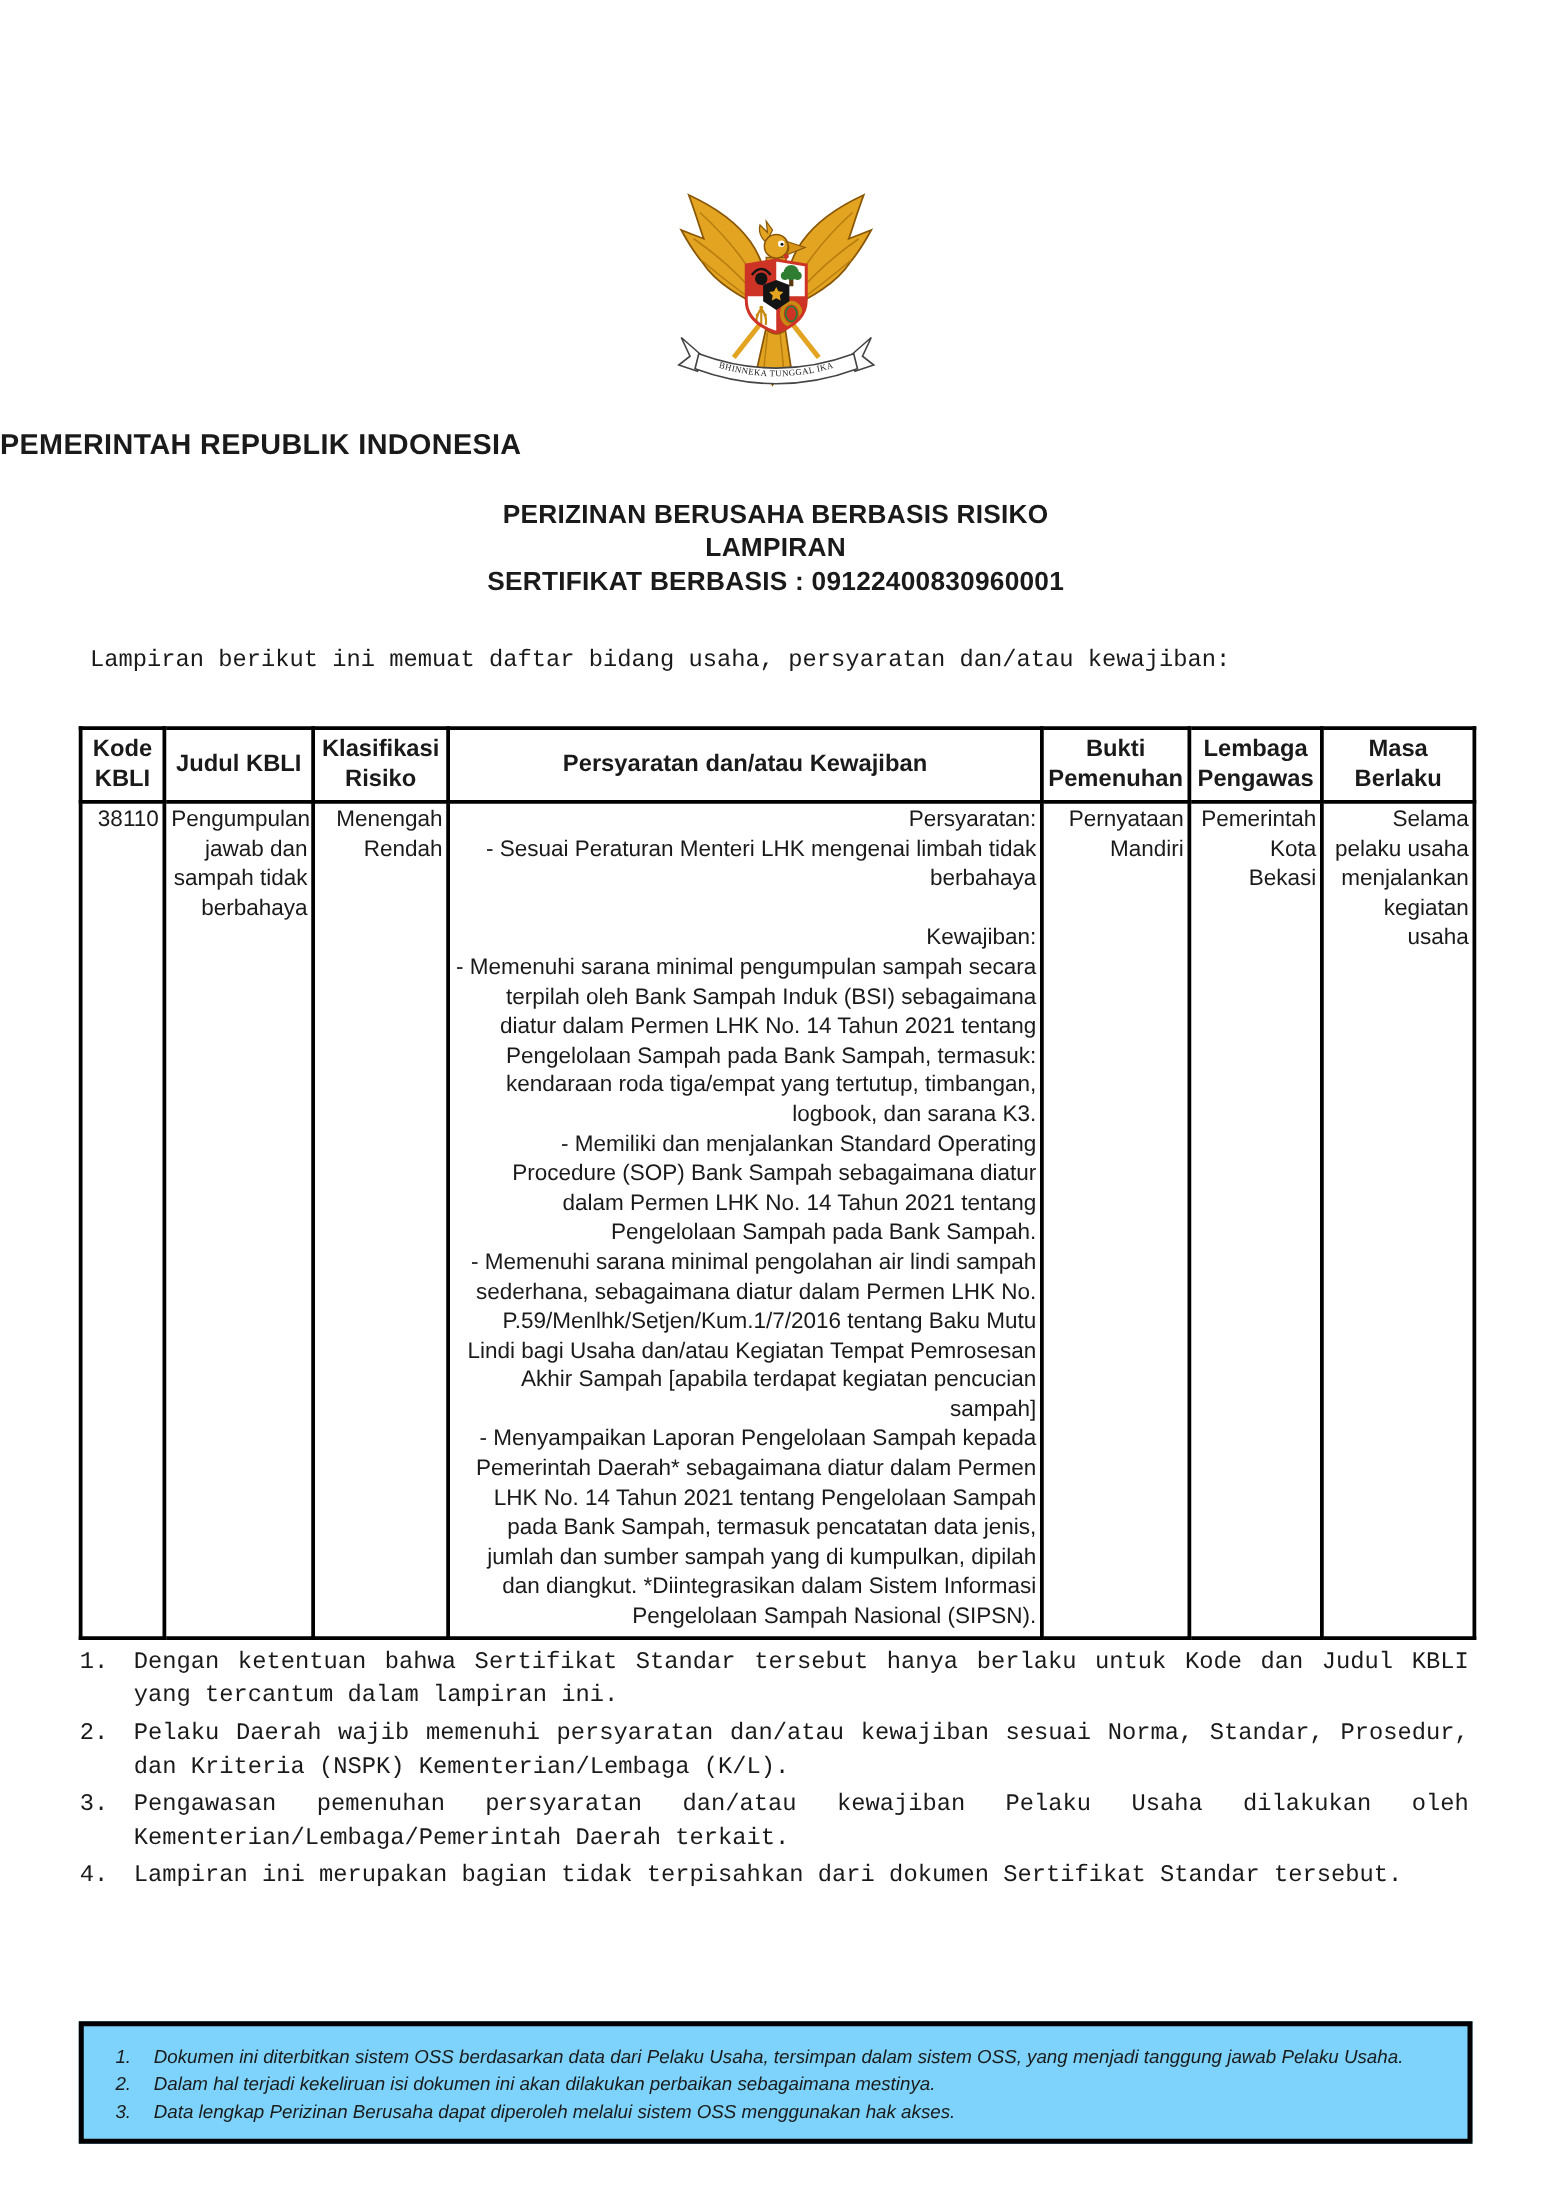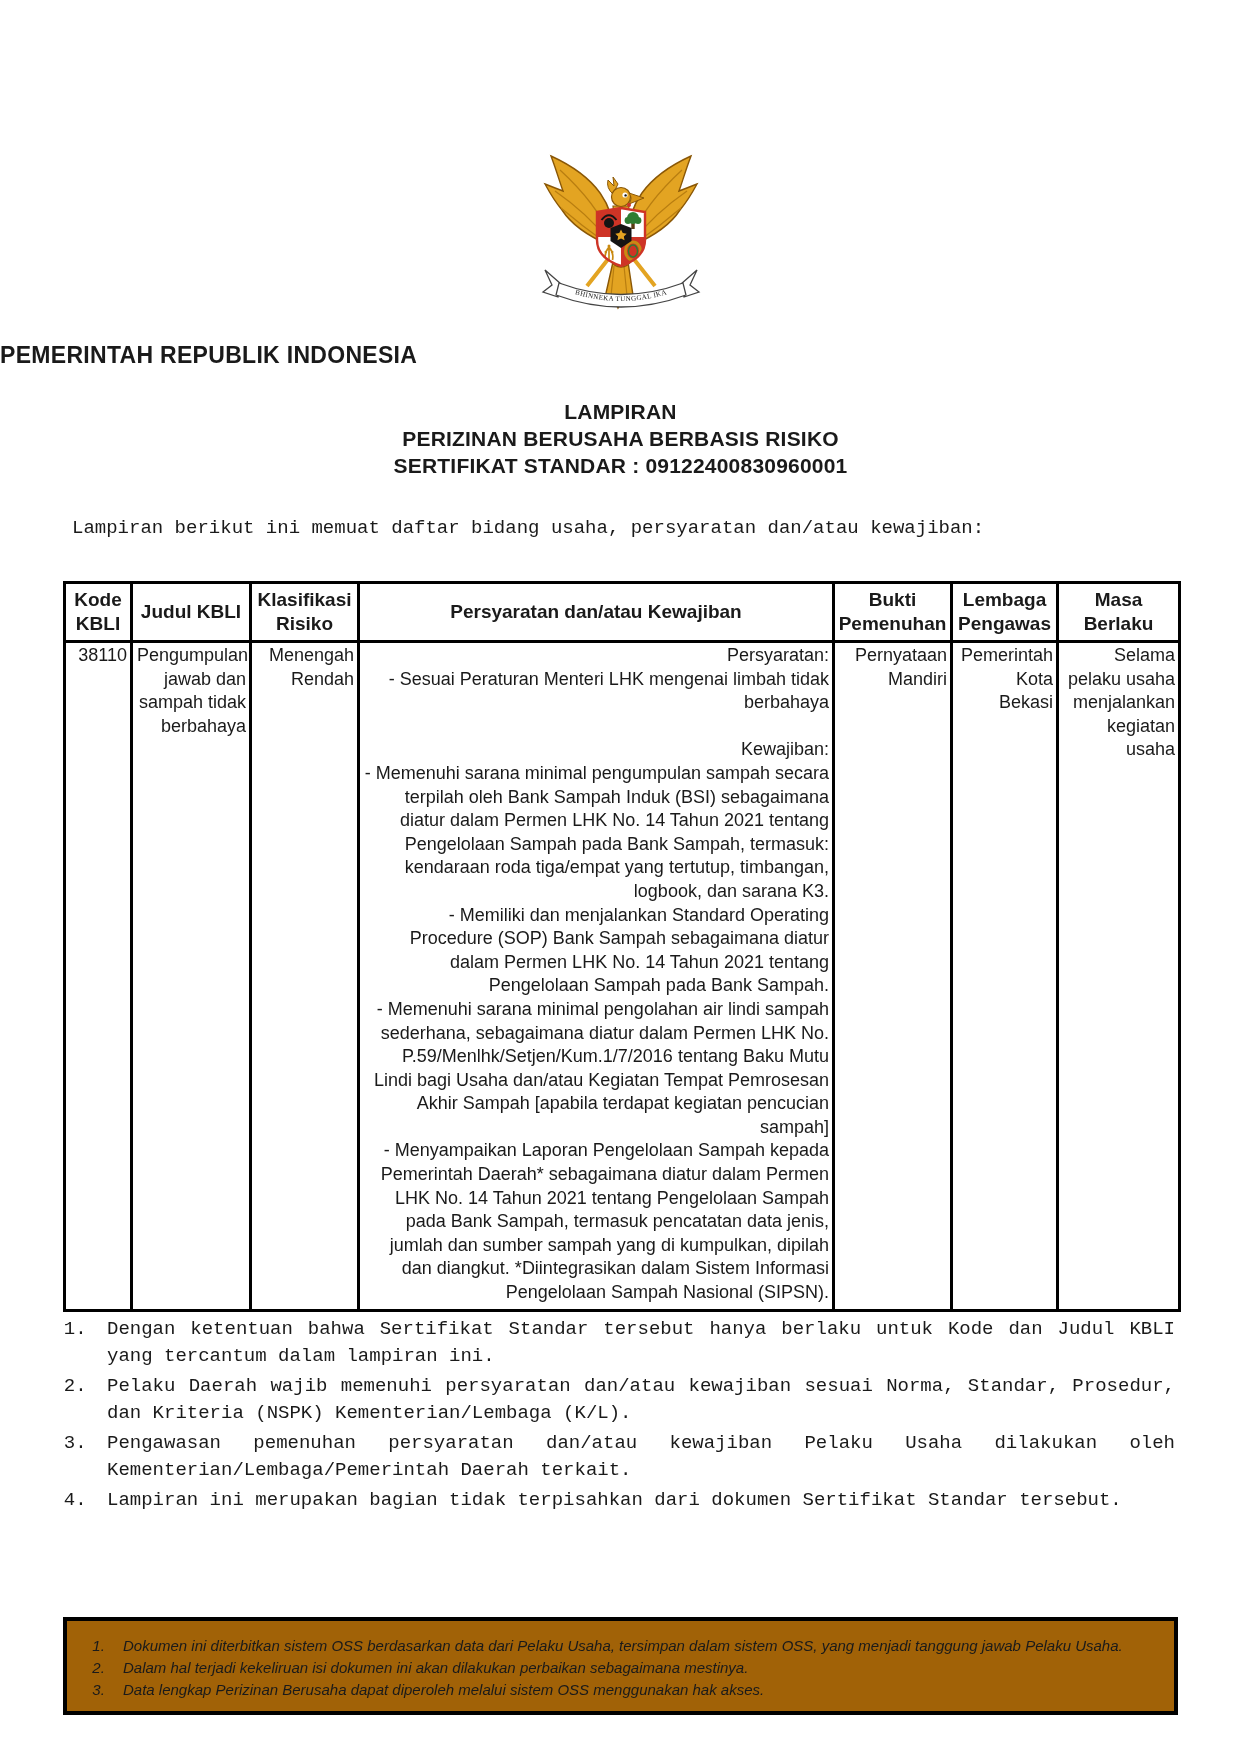--- a/index.html
+++ b/index.html
@@ -65,21 +65,21 @@
   .notes li {
     padding-left: 9px;
     margin-bottom: 3px;
     text-align: justify;
     font-family: Liberation Mono, monospace;
   }
   .footer-box {
     position: absolute; top: 1617px; left: 63px; right: 63px;
     border: 4px solid #000;
     padding: 14px 18px 10px 18px;
-    background: #a16207;
+    background: #7dd3fc;
   }
   .footer-box ol {
     list-style: decimal;
     padding-left: 24px;
     font-style: italic;
     font-size: 15px; line-height: 21px;
   }
   .footer-box li { padding-left: 14px; margin-bottom: 1px; }
 </style>
 </head>
@@ -159,23 +159,23 @@
       <path d="M18,137 Q80,160 142,137 L145,149 Q80,173 15,149 Z" fill="#fff" stroke="#444" stroke-width="1.3"></path>
       <text font-size="7" font-family="Liberation Serif, serif" fill="#1a1a1a" letter-spacing="0.4">
         <textPath href="#mottoPath" startOffset="50%" text-anchor="middle">BHINNEKA TUNGGAL IKA</textPath>
       </text>
     </g>
   </svg>
 </div>
 
 <div class="doc-title">PEMERINTAH REPUBLIK INDONESIA</div>
 <div class="doc-subtitle">
+  <div>PERIZINAN BERUSAHA BERBASIS RISIKO</div>
   <div>LAMPIRAN</div>
-  <div>PERIZINAN BERUSAHA BERBASIS RISIKO</div>
-  <div>SERTIFIKAT STANDAR : 09122400830960001</div>
+  <div>SERTIFIKAT BERBASIS : 09122400830960001</div>
 </div>
 
 <div class="intro">Lampiran berikut ini memuat daftar bidang usaha, persyaratan dan/atau kewajiban:</div>
 
 <table class="kbli-table">
   <colgroup>
     <col style="width:67px">
       <col style="width:119px">
       <col style="width:108px">
       <col style="width:475px">

